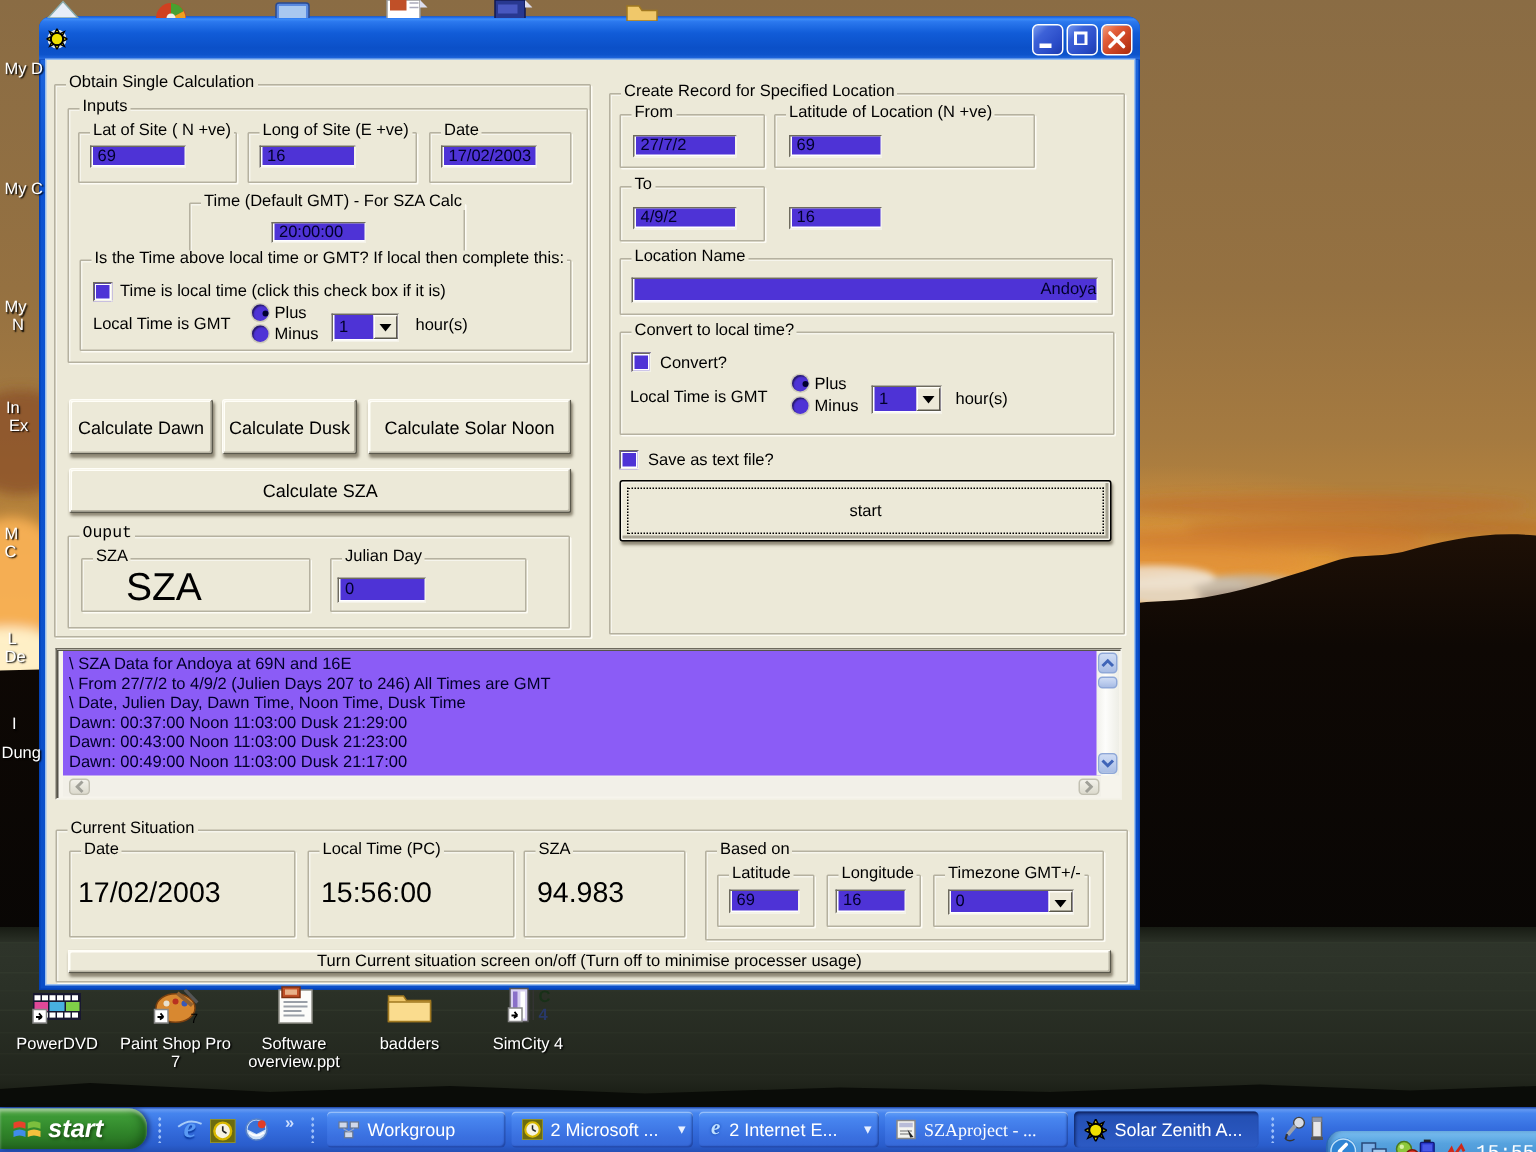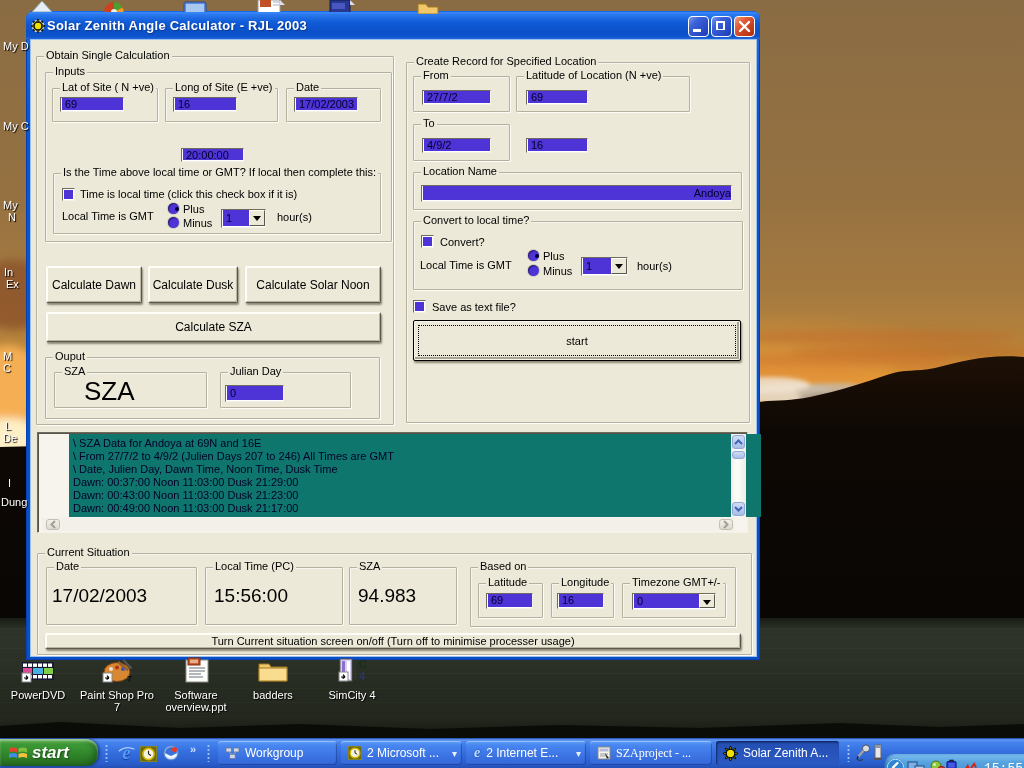--- a/index.html
+++ b/index.html
@@ -139,21 +139,20 @@
   <rect x="0" y="673" width="1024" height="1" fill="#3c4435"></rect>
   <rect x="0" y="688" width="1024" height="1" fill="#333a2d"></rect>
   <rect x="0" y="702" width="1024" height="1" fill="#31372b"></rect>
   <rect x="0" y="716" width="1024" height="1" fill="#2c3127"></rect>
  </g>
  <path d="M0,726 L60,722 180,728 300,724 430,729 560,725 700,728 840,723 940,727 1024,724 1024,738 0,738 Z" fill="#0a0c08"></path>
 </svg>
 <div id="deskicons"></div>
 <div id="win">
  <div id="tbar"></div>
- <div id="ttl">Solar Zenith Angle Calculator - RJL 2003</div>
  <svg style="position:absolute;left:5px;top:8px;" width="14" height="14" viewBox="0 0 15 15">
   <circle cx="7.5" cy="7.5" r="6.8" fill="#fdfdf2" opacity="0.85"></circle>
   <g stroke="#000" stroke-width="1" fill="#f0e000">
    <circle cx="7.5" cy="7.5" r="4.2"></circle>
    <g>
     <path d="M7.5,0 L9,3 6,3 Z"></path>
           <path d="M7.5,15 L9,12 6,12 Z"></path>
     <path d="M0,7.5 L3,6 3,9 Z"></path>
           <path d="M15,7.5 L12,6 12,9 Z"></path>
     <path d="M2.2,2.2 L5,3.5 3.5,5 Z"></path>
@@ -193,20 +192,23 @@
       </div>
   <div class="fld" style="left:142px;top:57px;width:64px;height:15px;">
         <div class="fin">16</div>
       </div>
   <div class="g" style="left:255px;top:48px;width:93px;height:32px;">
         <span class="gl">Date</span>
       </div>
   <div class="fld" style="left:263px;top:57px;width:64px;height:15px;">
         <div class="fin">17/02/2003</div>
       </div>
+  <div class="g" style="left:95px;top:95px;width:182px;height:32px;">
+        <span class="gl">Time (Default GMT) - For SZA Calc</span>
+      </div>
   <div class="fld" style="left:150px;top:108px;width:63px;height:14px;">
         <div class="fin">20:00:00</div>
       </div>
   <div class="g" style="left:22px;top:133px;width:326px;height:59px;">
         <span class="gl">Is the Time above local time or GMT? If local then complete this:</span>
       </div>
   <div class="cb" style="left:31px;top:148px;"></div>
   <div class="txt" style="left:49px;top:148px;">Time is local time (click this check box if it is)</div>
   <div class="txt" style="left:31px;top:170px;">Local Time is GMT</div>
   <div class="rad" style="left:137px;top:163px;">
@@ -219,21 +221,21 @@
         <div class="fin" style="line-height:16px;">1</div>
    <div class="dd">
           <span class="da"></span>
         </div>
       </div>
   <div class="txt" style="left:246px;top:171px;">hour(s)</div>
   <div class="btn" style="left:15px;top:226px;width:96px;height:37px;">Calculate Dawn</div>
   <div class="btn" style="left:117px;top:226px;width:90px;height:37px;">Calculate Dusk</div>
   <div class="btn" style="left:214px;top:226px;width:136px;height:37px;">Calculate Solar Noon</div>
   <div class="btn" style="left:15px;top:272px;width:335px;height:30px;">Calculate SZA</div>
-  <div class="g" style="left:14px;top:317px;width:333px;height:60px;">
+  <div class="g" style="left:14px;top:317px;width:333px;height:60px;font-family:Liberation Mono, monospace;">
         <span class="gl">Ouput</span>
       </div>
   <div class="g" style="left:23px;top:332px;width:151px;height:34px;">
         <span class="gl">SZA</span>
       </div>
   <div class="txt" style="left:53px;top:336px;font-size:26px;">SZA</div>
   <div class="g" style="left:189px;top:332px;width:129px;height:34px;">
         <span class="gl">Julian Day</span>
       </div>
   <div class="fld" style="left:194px;top:345px;width:59px;height:17px;">
@@ -288,21 +290,21 @@
           <span class="da"></span>
         </div>
       </div>
   <div class="txt" style="left:606px;top:220px;">hour(s)</div>
   <div class="cb" style="left:382px;top:260px;"></div>
   <div class="txt" style="left:401px;top:261px;">Save as text file?</div>
   <div class="btn" style="left:382px;top:280px;width:328px;height:41px;border:1px solid #000;box-shadow:inset 0 0 0 1px #f6f4ea, inset -2px -2px 0 1px #a8a494, 1px 2px 2px rgba(50,40,20,.5);font-size:11px;">
     <span style="position:absolute;left:4px;top:4px;right:4px;bottom:4px;border:1px dotted #000;"></span>start</div>
 
   <div id="lb" style="position:absolute;left:6px;top:392px;width:711px;height:101px;background:#f6f4ec;border:1px solid;border-color:#6e6b5e #f4f2e8 #f4f2e8 #6e6b5e;box-sizing:border-box;box-shadow:inset 1px 1px 0 #55534a;">
-   <div style="position:absolute;left:4px;top:1px;width:692px;height:83px;background:#0f766e;color:#000028;font-size:11px;line-height:13.1px;padding:3px 0 0 4px;box-sizing:border-box;margin-left:27px;">
+   <div style="position:absolute;left:4px;top:1px;width:692px;height:83px;background:#8b5cf6;color:#000028;font-size:11px;line-height:13.1px;padding:3px 0 0 4px;box-sizing:border-box;">
 \ SZA Data for Andoya at 69N and 16E<br>
 \ From 27/7/2 to 4/9/2 (Julien Days 207 to 246) All Times are GMT<br>
 \ Date, Julien Day, Dawn Time, Noon Time, Dusk Time<br>
 Dawn: 00:37:00 Noon 11:03:00 Dusk 21:29:00<br>
 Dawn: 00:43:00 Noon 11:03:00 Dusk 21:23:00<br>
 Dawn: 00:49:00 Noon 11:03:00 Dusk 21:17:00
    </div>
    <div id="vsb" style="position:absolute;right:1px;top:1px;width:15px;height:83px;background:linear-gradient(90deg,#f0f0ea,#fdfdfb 40%,#eeeee6);">
     <div class="sbtn" style="top:1px;">
             <svg width="9" height="6" viewBox="0 0 9 6">

